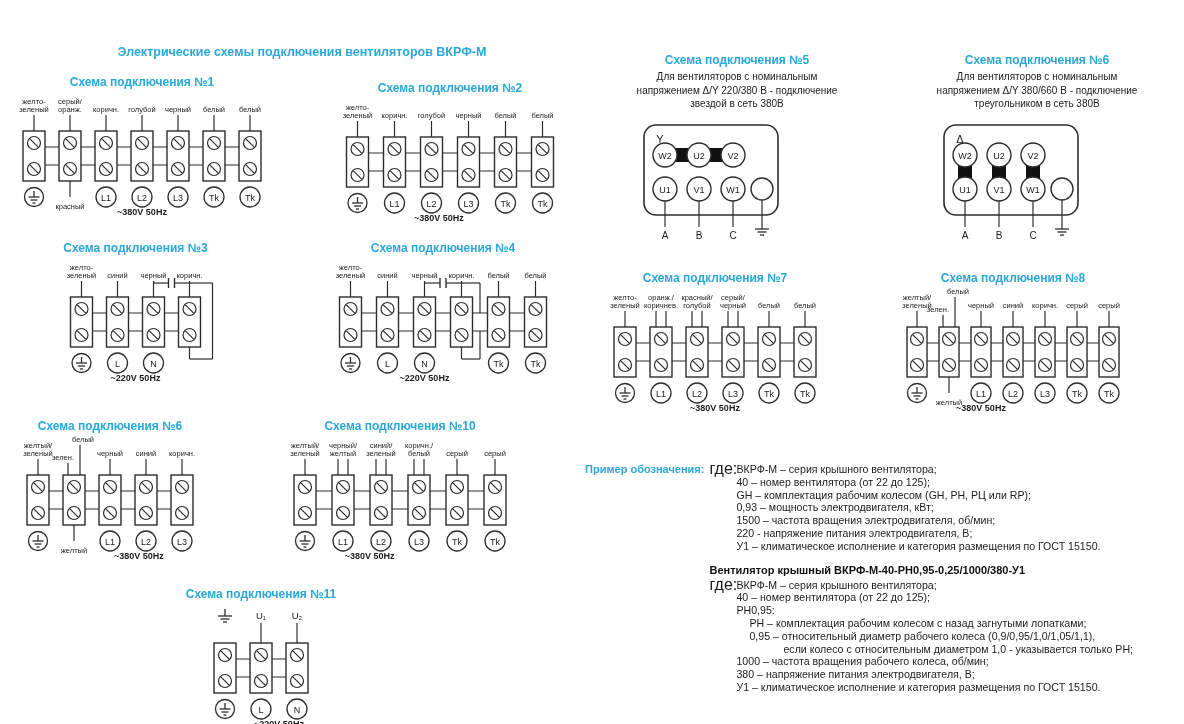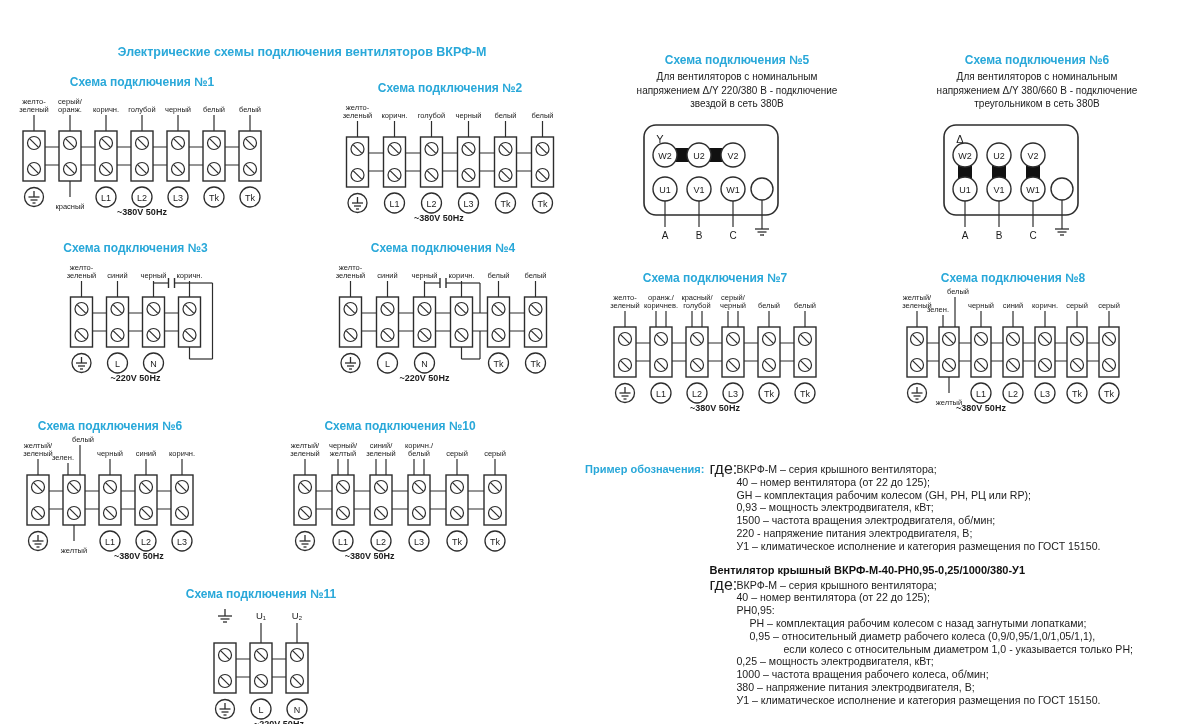--- a/index.html
+++ b/index.html
@@ -1103,21 +1103,20 @@
         <div class="ex-block">
           <div class="ex-title">Вентилятор крышный ВКРФ-М-40-РН0,95-0,25/1000/380-У1</div>
           <div class="ex-lines">
             <span class="ex-where">где:</span>
             <div class="ex-line" style="padding-left: 0px;">ВКРФ-М – серия крышного вентилятора;</div>
             <div class="ex-line" style="padding-left: 0px;">40 – номер вентилятора (от 22 до 125);</div>
             <div class="ex-line" style="padding-left: 0px;">РН0,95:</div>
             <div class="ex-line" style="padding-left: 13px;">РН – комплектация рабочим колесом с назад загнутыми лопатками;</div>
             <div class="ex-line" style="padding-left: 13px;">0,95 – относительный диаметр рабочего колеса (0,9/0,95/1,0/1,05/1,1),</div>
             <div class="ex-line" style="padding-left: 47px;">если колесо с относительным диаметром 1,0 - указывается только РН;</div>
-            <div class="ex-line" style="padding-left: 0px;">0,25 – мощность электродвигателя, кВт;</div>
             <div class="ex-line" style="padding-left: 0px;">1000 – частота вращения рабочего колеса, об/мин;</div>
             <div class="ex-line" style="padding-left: 0px;">380 – напряжение питания электродвигателя, В;</div>
             <div class="ex-line" style="padding-left: 0px;">У1 – климатическое исполнение и категория размещения по ГОСТ 15150.</div>
           </div>
         </div>
       </div>
   </div>
 </div>
 
 </body></html>

